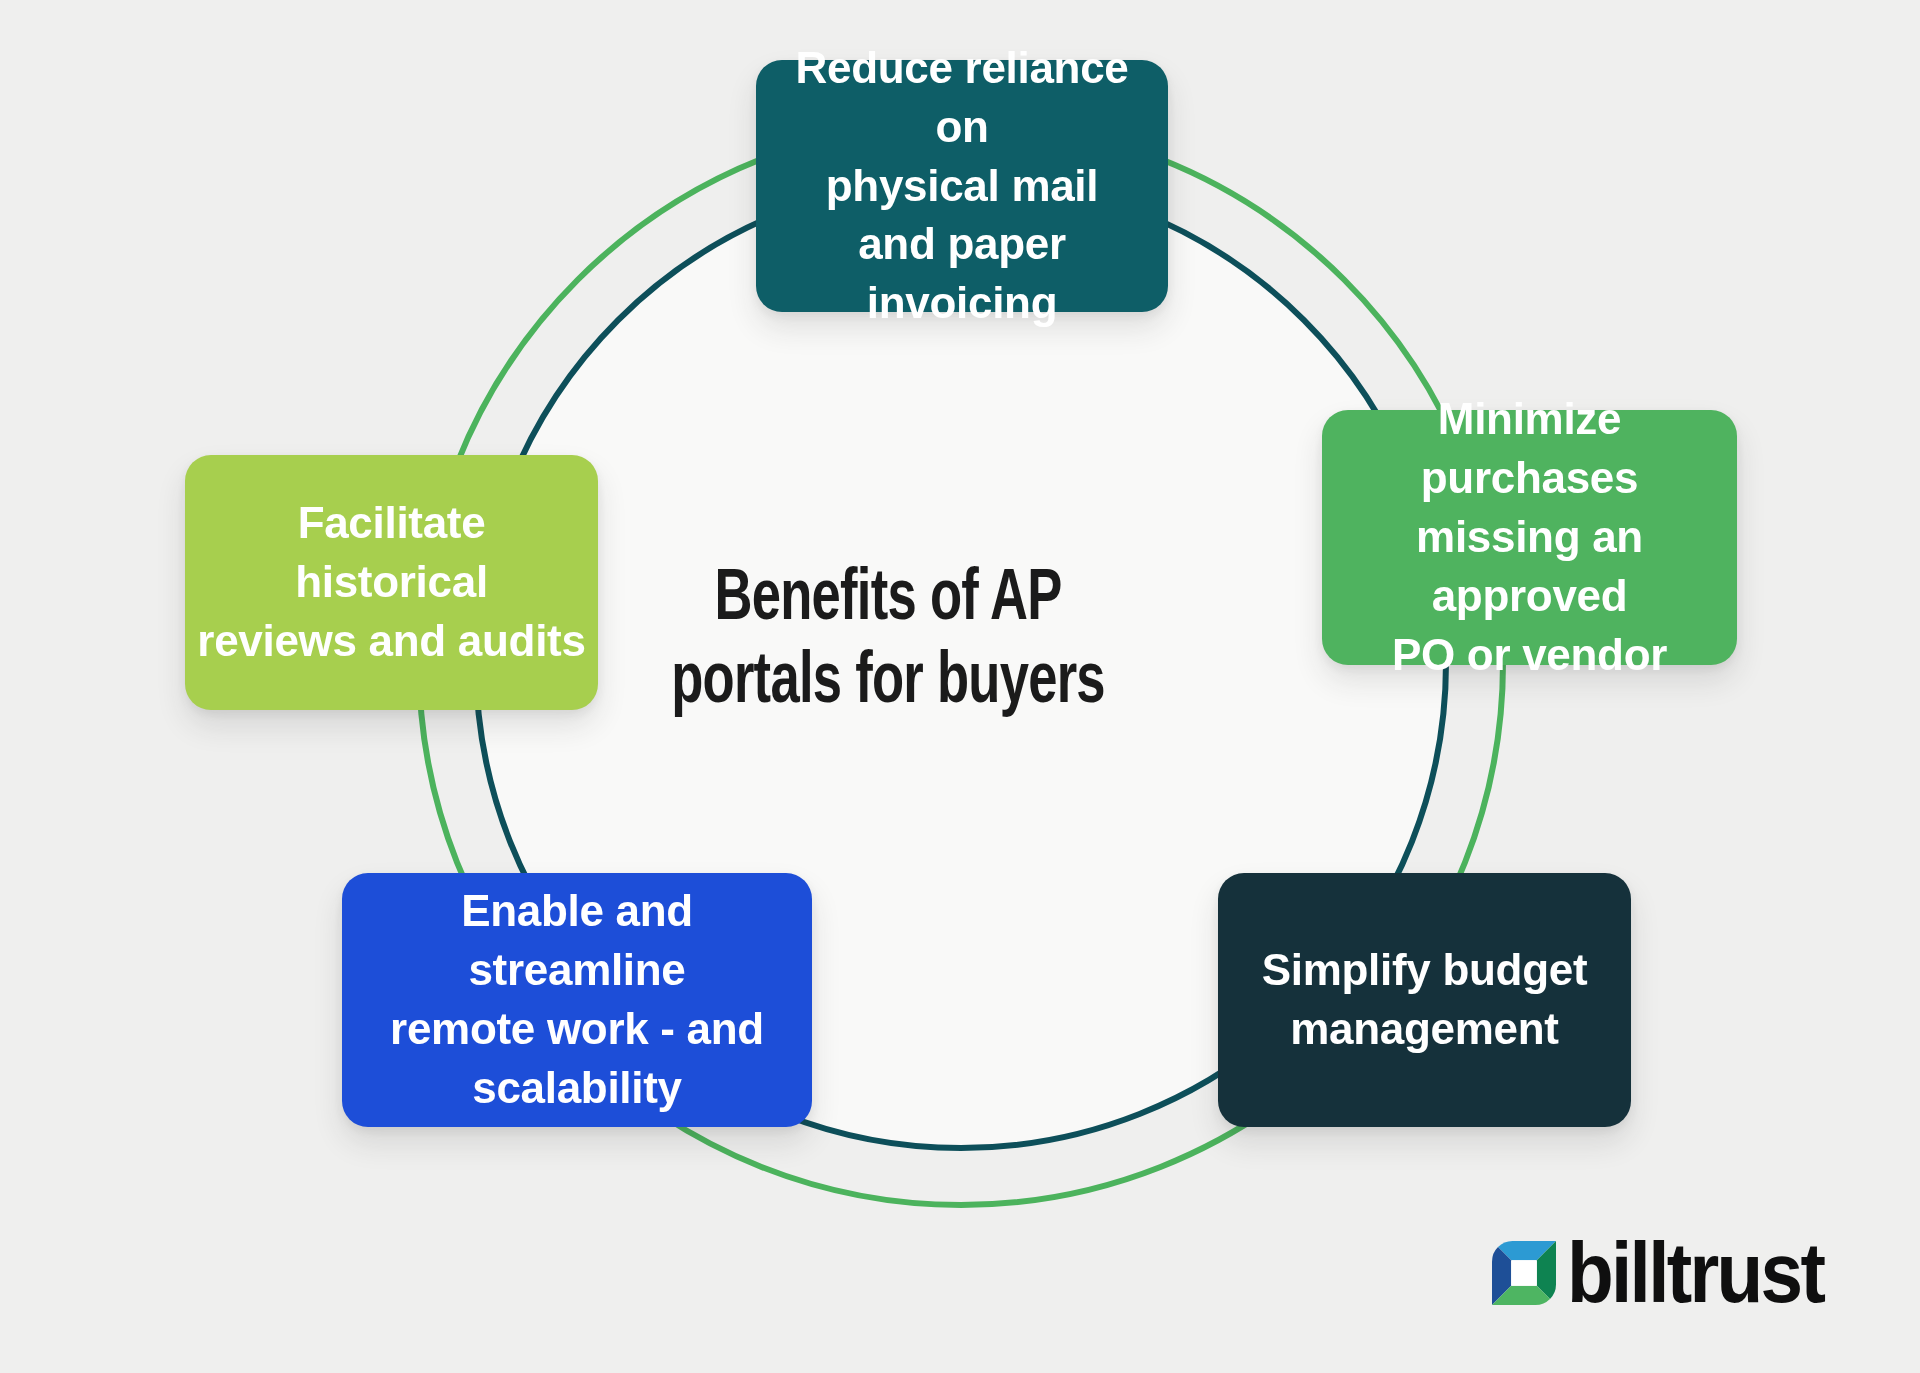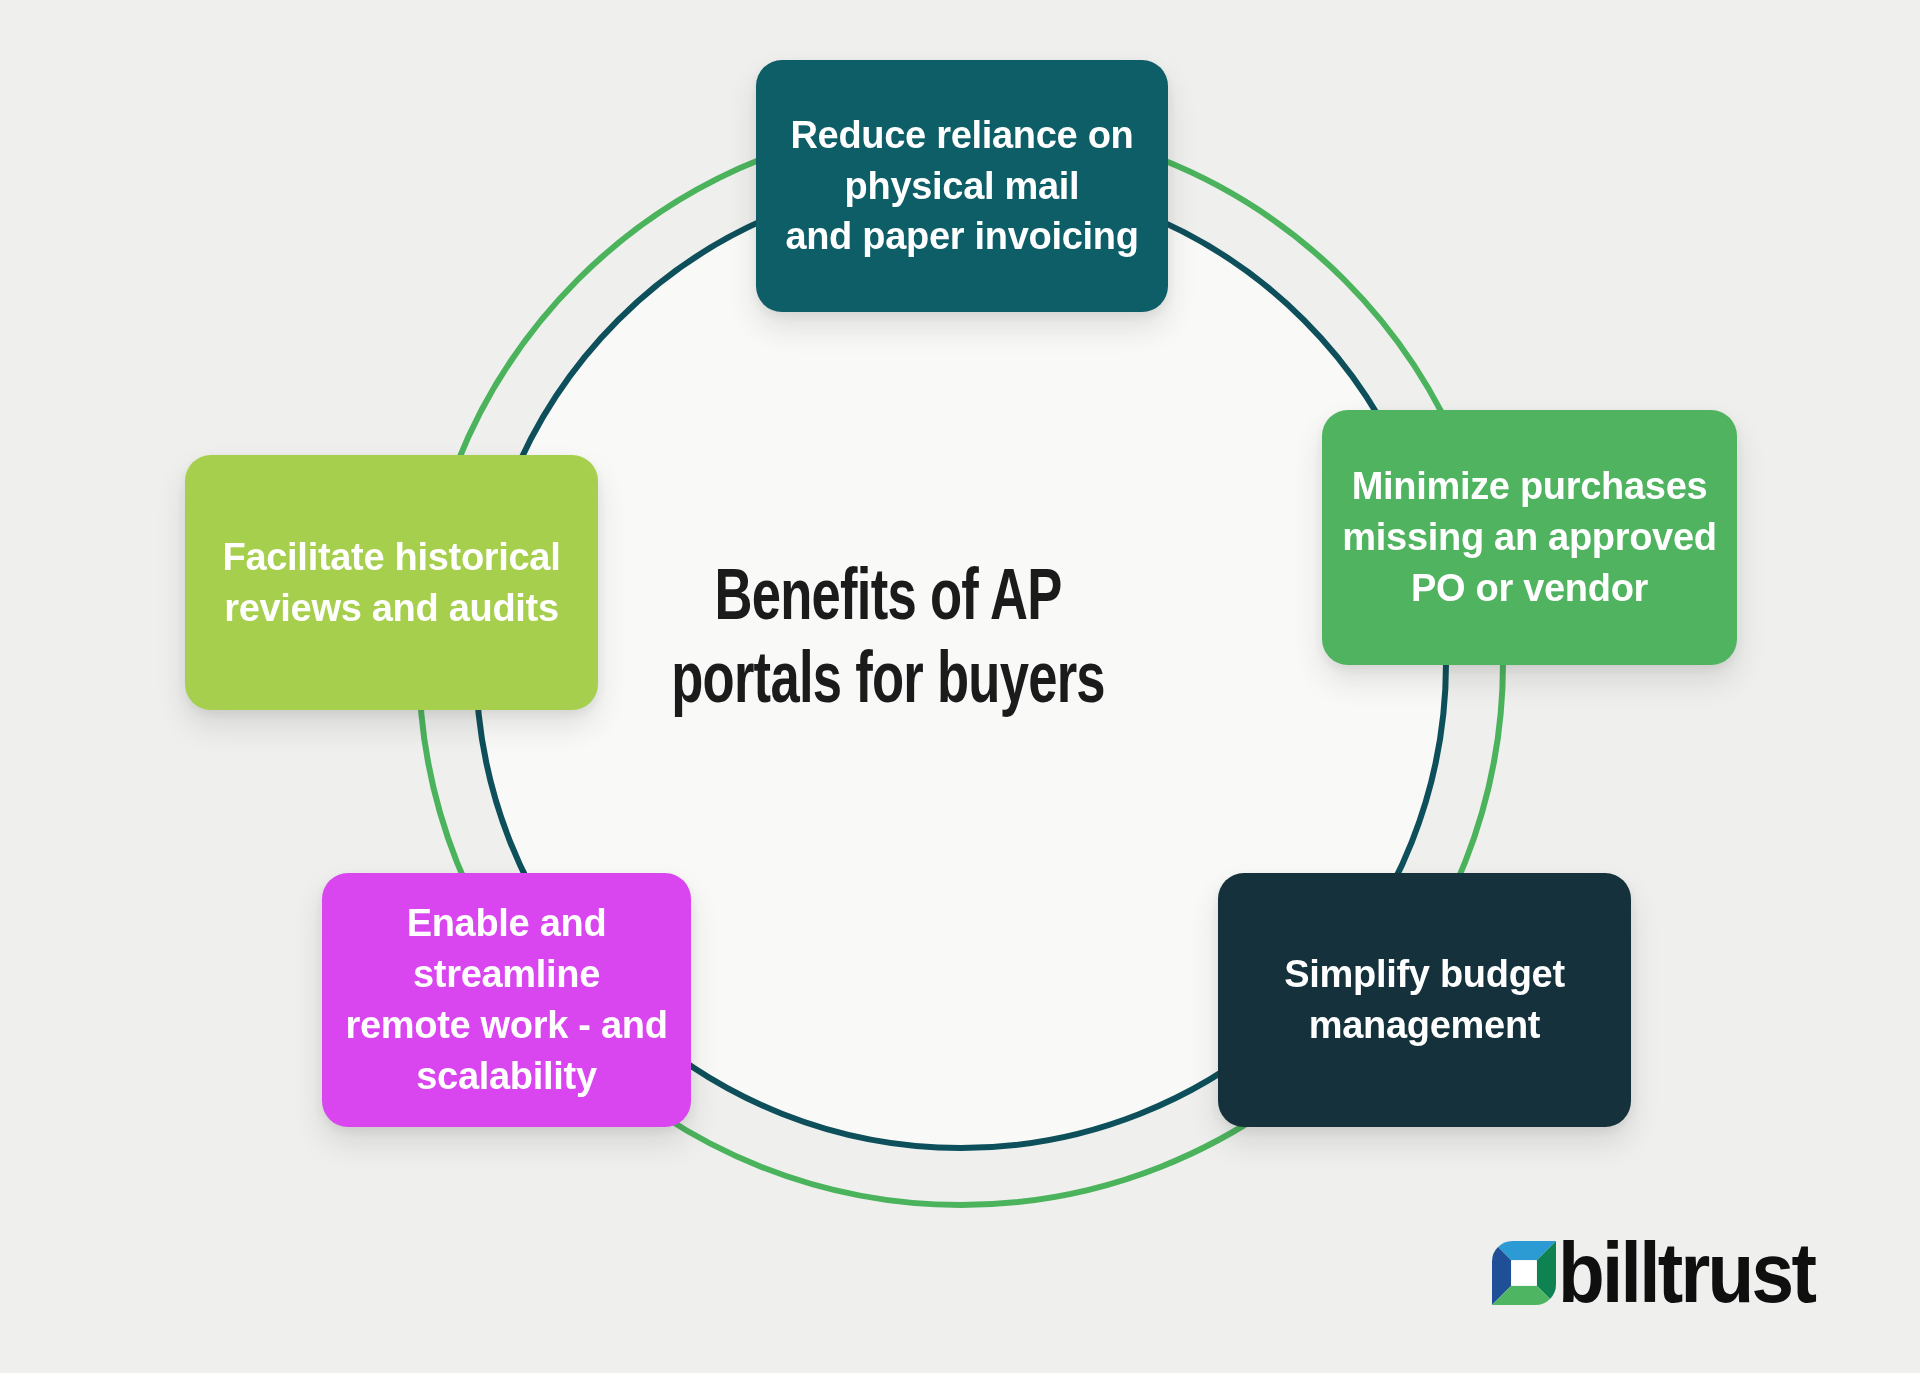--- a/index.html
+++ b/index.html
@@ -8,32 +8,32 @@
     font-family:"Liberation Sans","DejaVu Sans",sans-serif;
     background:#efefee;
   }
   svg.rings{position:absolute;left:0;top:0;}
   .card{
     position:absolute;display:flex;align-items:center;justify-content:center;
     border-radius:26px;text-align:center;
     box-shadow:0 16px 30px rgba(40,45,45,.12),0 4px 10px rgba(40,45,45,.07);
   }
   .card-label{
-    color:#ffffff;font-weight:bold;font-size:38px;line-height:1.34;
+    color:#ffffff;font-weight:bold;font-size:44px;line-height:1.34;
     letter-spacing:-.3px;white-space:pre-line;padding:0 12px;
   }
   .center-title{
     position:absolute;left:438px;top:553px;width:900px;
     text-align:center;color:#1b1b1b;font-weight:bold;
     font-size:72px;line-height:1.15;letter-spacing:-1px;
     white-space:pre-line;transform:scaleX(.73);transform-origin:50% 50%;
   }
   .logo{
     position:absolute;left:1492px;top:1241px;height:64px;
-    display:flex;align-items:flex-end;gap:2px;
+    display:flex;align-items:flex-end;gap:11px;
   }
   .logo-mark{width:64px;height:64px;flex:0 0 auto;}
   .logo-wordmark{
     color:#0f0f0f;font-weight:bold;font-size:85px;line-height:64px;
     letter-spacing:-3px;transform:scaleX(.9);transform-origin:left center;
     white-space:nowrap;
   }
 </style>
 </head>
 <body>
@@ -59,21 +59,21 @@
     <div class="card-label">Minimize purchases
 missing an approved
 PO or vendor</div>
   </div>
 
   <div class="card" style="left: 185px; top: 410px; width: 413px; height: 255px; background: rgb(167, 207, 78); margin-top: 45px;">
     <div class="card-label">Facilitate historical
 reviews and audits</div>
   </div>
 
-  <div class="card" style="left: 322px; top: 873px; width: 369px; height: 254px; background: #d946ef;">
+  <div class="card" style="left: 342px; top: 873px; width: 470px; height: 254px; background: #1d4ed8;">
     <div class="card-label">Enable and streamline
 remote work - and
 scalability</div>
   </div>
 
   <div class="card" style="left: 1170px; top: 873px; width: 413px; height: 254px; background: rgb(21, 49, 59); margin-left: 48px;">
     <div class="card-label">Simplify budget
 management</div>
   </div>
 

